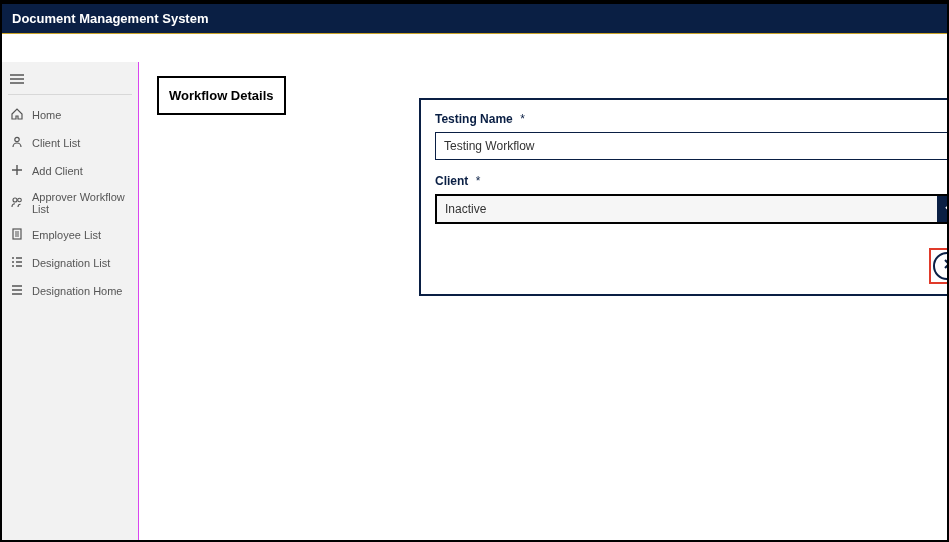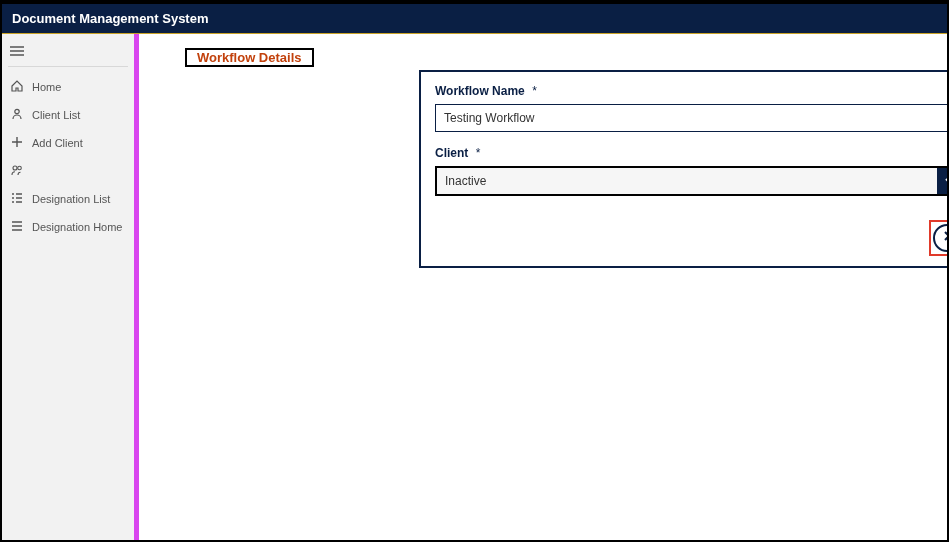--- a/index.html
+++ b/index.html
@@ -1,43 +1,43 @@
 <!DOCTYPE html>
 <html><head>
 <meta charset="utf-8">
 <style>
   * { box-sizing: border-box; margin: 0; padding: 0; }
   html, body { width: 949px; height: 542px; font-family: Arial, Helvetica, sans-serif; }
   .outer {
     width: 949px; height: 542px; border: 2px solid #000; background: #fff;
-    display: flex; flex-direction: column;
+    display: flex; flex-direction: column; gap: 28px;
   }
   .topbar {
     background: #0a1f44; height: 32px; border-top: 2px solid #000; border-bottom: 1px solid #c9a227;
     display: flex; align-items: center; padding-left: 10px;
   }
   .topbar-title { color: #fff; font-weight: bold; font-size: 13px; }
   .body { flex: 1; display: flex; overflow: hidden; }
   .sidebar {
-    width: 137px; background: #f2f2f2; border-right: 5px solid #d946ef;
+    width: 137px; background: #f2f2f2; border-right: 1px solid #d946ef;
     display: flex; flex-direction: column; padding-top: 6px;
   }
   .hamburger { padding: 6px 8px; cursor: pointer; }
   .hamburger svg { display: block; }
   .side-sep { height: 1px; background: #d8d8d8; margin: 4px 6px 6px 6px; }
   .side-item {
     display: flex; align-items: center; gap: 8px;
     padding: 6px 8px; font-size: 11px; color: #555; cursor: pointer;
   }
   .side-item svg { flex: 0 0 14px; }
   .side-label { }
   .main { flex: 1; position: relative; padding: 14px 18px; }
   .page-title {
-    display: inline-block; border: 2px solid #000; padding: 0 10px;
-    font-weight: bold; font-size: 13px; color: #c2410c; background: #fff; margin-left: 28px;
+    display: inline-block; border: 2px solid #000; padding: 10px 10px;
+    font-weight: bold; font-size: 13px; color: #000000; background: #fff;
   }
   .form-panel {
     position: absolute; left: 280px; top: 36px; width: 560px; height: 198px;
     border: 2px solid #0a1f44; background: #fff; padding: 12px 14px;
   }
   .field-label { font-size: 12px; font-weight: bold; color: #0a1f44; margin-bottom: 6px; }
   .field-label .req { margin-left: 4px; font-weight: normal; }
   .text-input {
     width: 530px; height: 28px; border: 1px solid #0a1f44; padding: 0 8px;
     font-size: 12px; color: #333; outline: none;
@@ -107,22 +107,32 @@
       </div>
 
       <div class="side-item">
         <span>
           <svg width="14" height="14" viewBox="0 0 14 14">
               <circle cx="5" cy="5" r="2" fill="none" stroke="#555" stroke-width="1.1"></circle>
               <circle cx="9.5" cy="5" r="1.8" fill="none" stroke="#555" stroke-width="1.1"></circle>
               <path d="M2 12c0-1.8 1.3-3.2 3-3.2M8 12c0-1.6 1.1-2.8 2.5-2.8" fill="none" stroke="#555" stroke-width="1.1"></path>
             </svg>
         </span>
+        <span class="side-label">Approver Workflow List</span>
       </div>
 
+      <div class="side-item">
+        <span>
+          <svg width="14" height="14" viewBox="0 0 14 14">
+              <rect x="3" y="2" width="8" height="10" fill="none" stroke="#555" stroke-width="1.2"></rect>
+              <path d="M5 5h4M5 7h4M5 9h4" stroke="#555" stroke-width="1"></path>
+            </svg>
+        </span>
+        <span class="side-label">Employee List</span>
+      </div>
 
       <div class="side-item">
         <span>
           <svg width="14" height="14" viewBox="0 0 14 14">
               <path d="M2 3h2M6 3h6M2 7h2M6 7h6M2 11h2M6 11h6" stroke="#555" stroke-width="1.3"></path>
             </svg>
         </span>
         <span class="side-label">Designation List</span>
       </div>
 
@@ -134,21 +144,21 @@
         </span>
         <span class="side-label">Designation Home</span>
       </div>
     </div>
 
     <div class="main">
       <div class="page-title">Workflow Details</div>
 
       <div class="form-panel">
         <div class="field-label">
-          <span>Workflow Name</span>
+          <span>Testing Name</span>
           <span class="req">*</span>
         </div>
         <input class="text-input" type="text" value="Testing Workflow" style="">
 
         <div class="gap"></div>
 
         <div class="field-label">
           <span>Client</span>
           <span class="req">*</span>
         </div>

